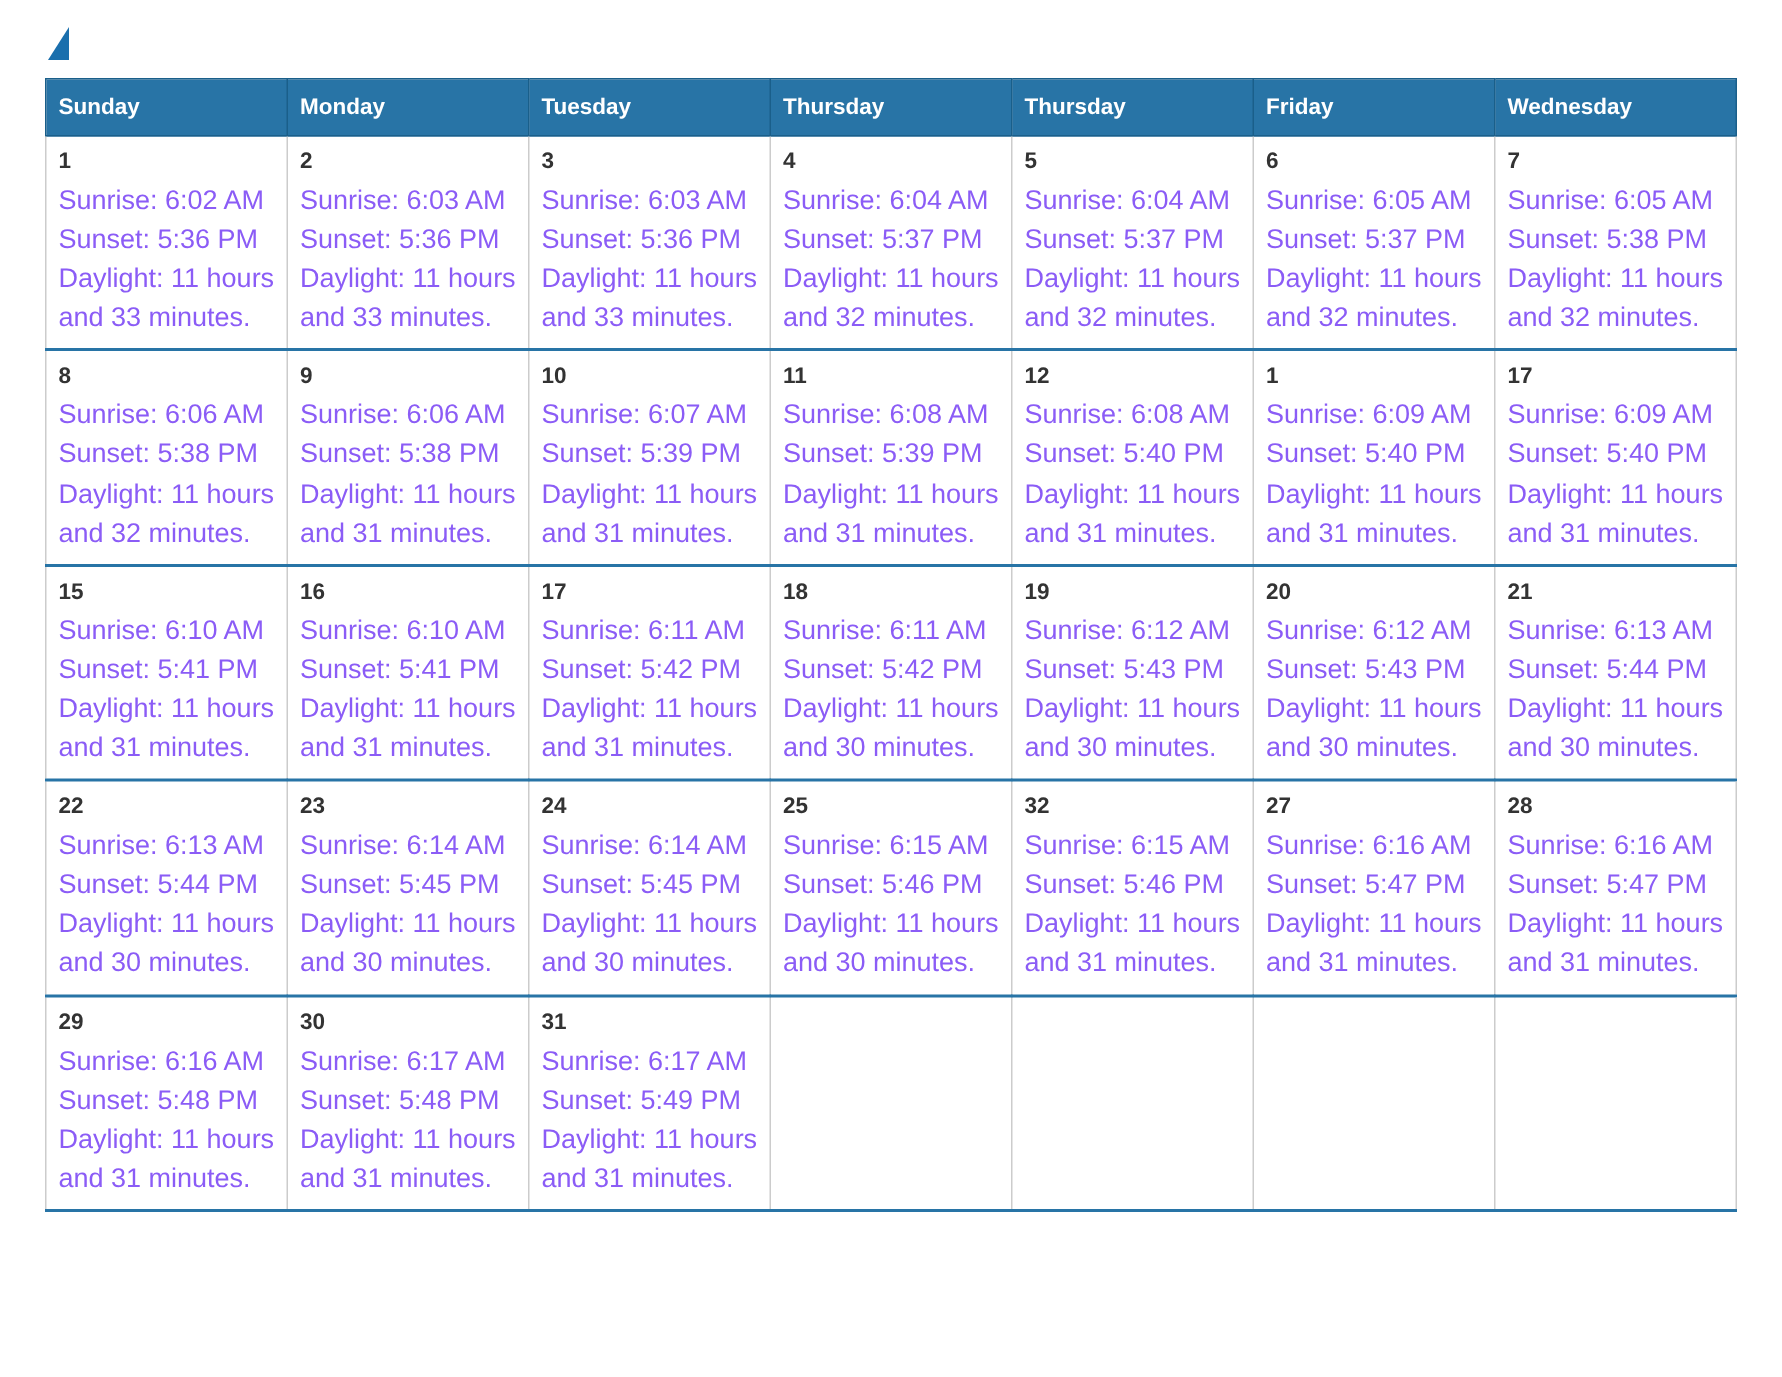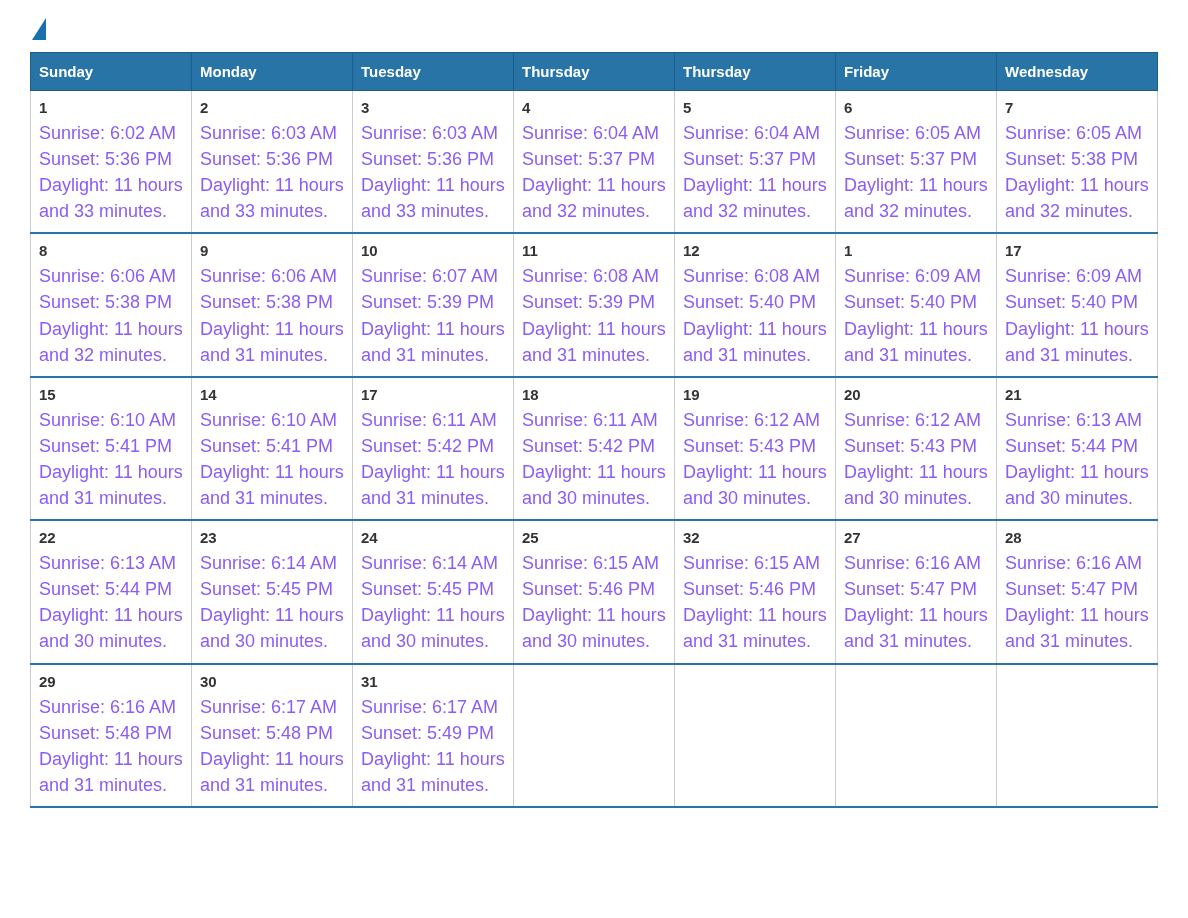--- a/index.html
+++ b/index.html
@@ -190,21 +190,21 @@
           <span class="day-number">17</span>
           <div class="day-info">Sunrise: 6:09 AM<br>Sunset: 5:40 PM<br>Daylight: 11 hours and 31 minutes.</div>
         </td>
       </tr>
       <tr>
         <td>
           <span class="day-number">15</span>
           <div class="day-info">Sunrise: 6:10 AM<br>Sunset: 5:41 PM<br>Daylight: 11 hours and 31 minutes.</div>
         </td>
         <td>
-          <span class="day-number">14</span>
+          <span class="day-number">16</span>
           <div class="day-info">Sunrise: 6:10 AM<br>Sunset: 5:41 PM<br>Daylight: 11 hours and 31 minutes.</div>
         </td>
         <td>
           <span class="day-number">17</span>
           <div class="day-info">Sunrise: 6:11 AM<br>Sunset: 5:42 PM<br>Daylight: 11 hours and 31 minutes.</div>
         </td>
         <td>
           <span class="day-number">18</span>
           <div class="day-info">Sunrise: 6:11 AM<br>Sunset: 5:42 PM<br>Daylight: 11 hours and 30 minutes.</div>
         </td>

